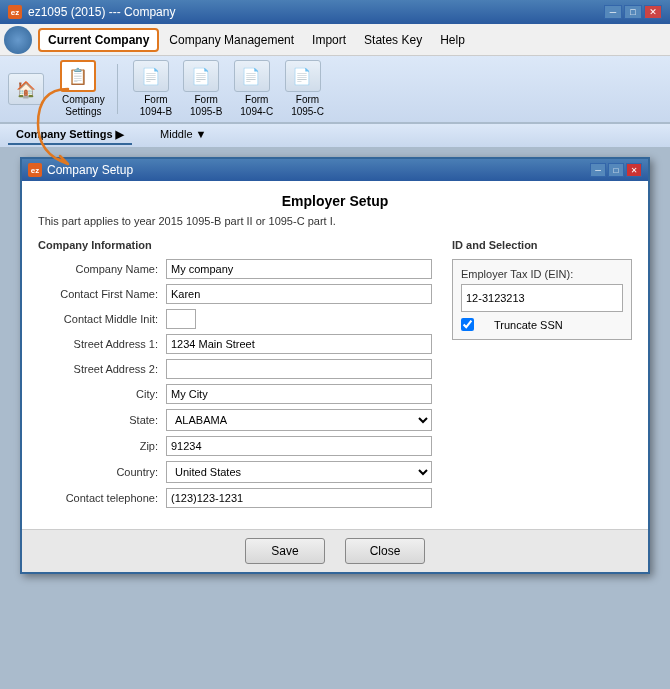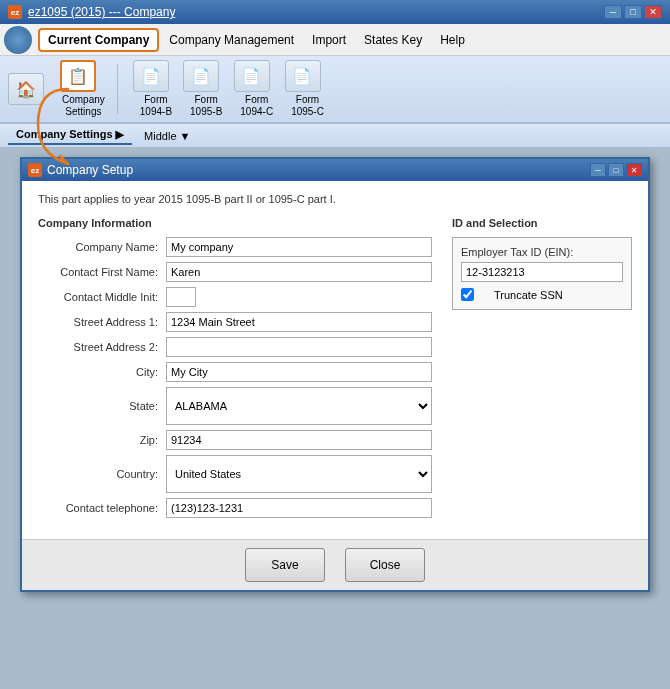--- a/index.html
+++ b/index.html
@@ -34,21 +34,20 @@
       border-radius: 2px;
       display: flex;
       align-items: center;
       justify-content: center;
       font-size: 8px;
       color: white;
       font-weight: bold;
     }
     .title-bar-title {
       font-size: 12px;
-      text-decoration: underline;
     }
     .title-bar-controls {
       display: flex;
       gap: 2px;
     }
     .title-btn {
       width: 18px;
       height: 14px;
       background: #5588bb;
       border: 1px solid #3366aa;
@@ -146,22 +145,21 @@
       margin: 0 4px;
     }
 
     
     .section-bar {
       background: linear-gradient(to bottom, #dce8f8, #c8d8ee);
       border-top: 1px solid #aabbcc;
       display: flex;
       font-size: 11px;
       padding: 2px 8px;
-      gap: 4px;
-      align-items: center;
+      gap: 20px;
     }
     .section-label {
       padding: 2px 8px;
       cursor: pointer;
     }
     .section-label.active {
       border-bottom: 2px solid #336699;
       font-weight: bold;
     }
 
@@ -280,42 +278,42 @@
       padding: 2px 4px;
       font-size: 11px;
       background: white;
     }
     .form-input.small {
       width: 30px;
       flex: none;
     }
     .form-select {
       flex: 1;
-      height: 38px;
+      height: 22px;
       border: 1px solid #aaa;
       padding: 1px 4px;
       font-size: 11px;
       background: white;
       appearance: auto;
     }
 
     
     .ein-box {
       border: 1px solid #aaa;
       padding: 8px;
       background: #f8f8f8;
     }
     .ein-label {
       font-size: 11px;
       margin-bottom: 4px;
       color: #333;
     }
     .ein-input {
       width: 100%;
-      height: 20px;
+      height: 28px;
       border: 1px solid #aaa;
       padding: 2px 4px;
       font-size: 11px;
       background: white;
       margin-bottom: 6px;
     }
     .checkbox-row {
       display: flex;
       align-items: center;
       gap: 20px;
@@ -331,21 +329,21 @@
     .dialog-footer {
       background: #e8e8e8;
       border-top: 1px solid #ccc;
       padding: 8px 12px;
       display: flex;
       justify-content: center;
       gap: 20px;
     }
     .footer-btn {
       width: 80px;
-      height: 34px;
+      height: 26px;
       background: linear-gradient(to bottom, #f0f0f0, #d8d8d8);
       border: 1px solid #888;
       border-radius: 3px;
       font-size: 12px;
       cursor: pointer;
     }
 
     
     .orange-arrow {
       position: absolute;
@@ -429,20 +427,21 @@
           <span>Company Setup</span>
         </div>
         <div class="dialog-controls">
           <div class="dialog-btn">─</div>
           <div class="dialog-btn">□</div>
           <div class="dialog-btn close-btn">✕</div>
         </div>
       </div>
 
       <div class="dialog-content">
+        <div class="employer-setup-title">Employer Setup</div>
         <div class="employer-setup-desc">This part applies to year 2015 1095-B part II or 1095-C part I.</div>
 
         <div class="setup-body">
 
           <div class="left-panel">
             <div class="section-title">Company Information</div>
 
             <div class="form-row">
               <label class="form-label">Company Name:</label>
               <input class="form-input" type="text" value="My company" style="">

